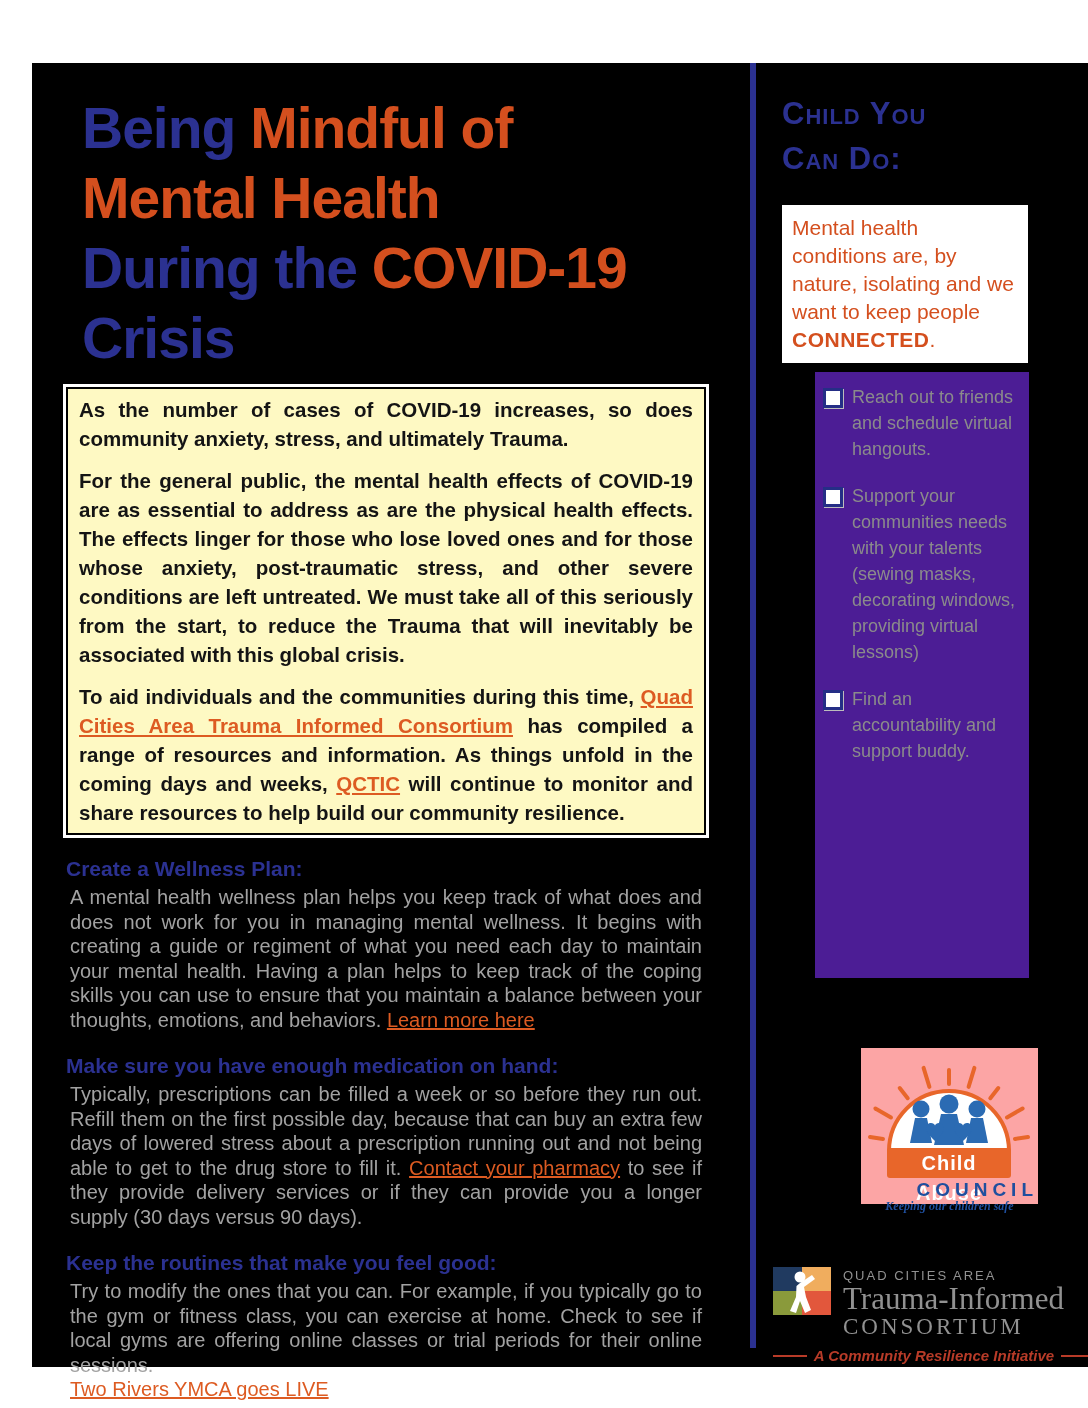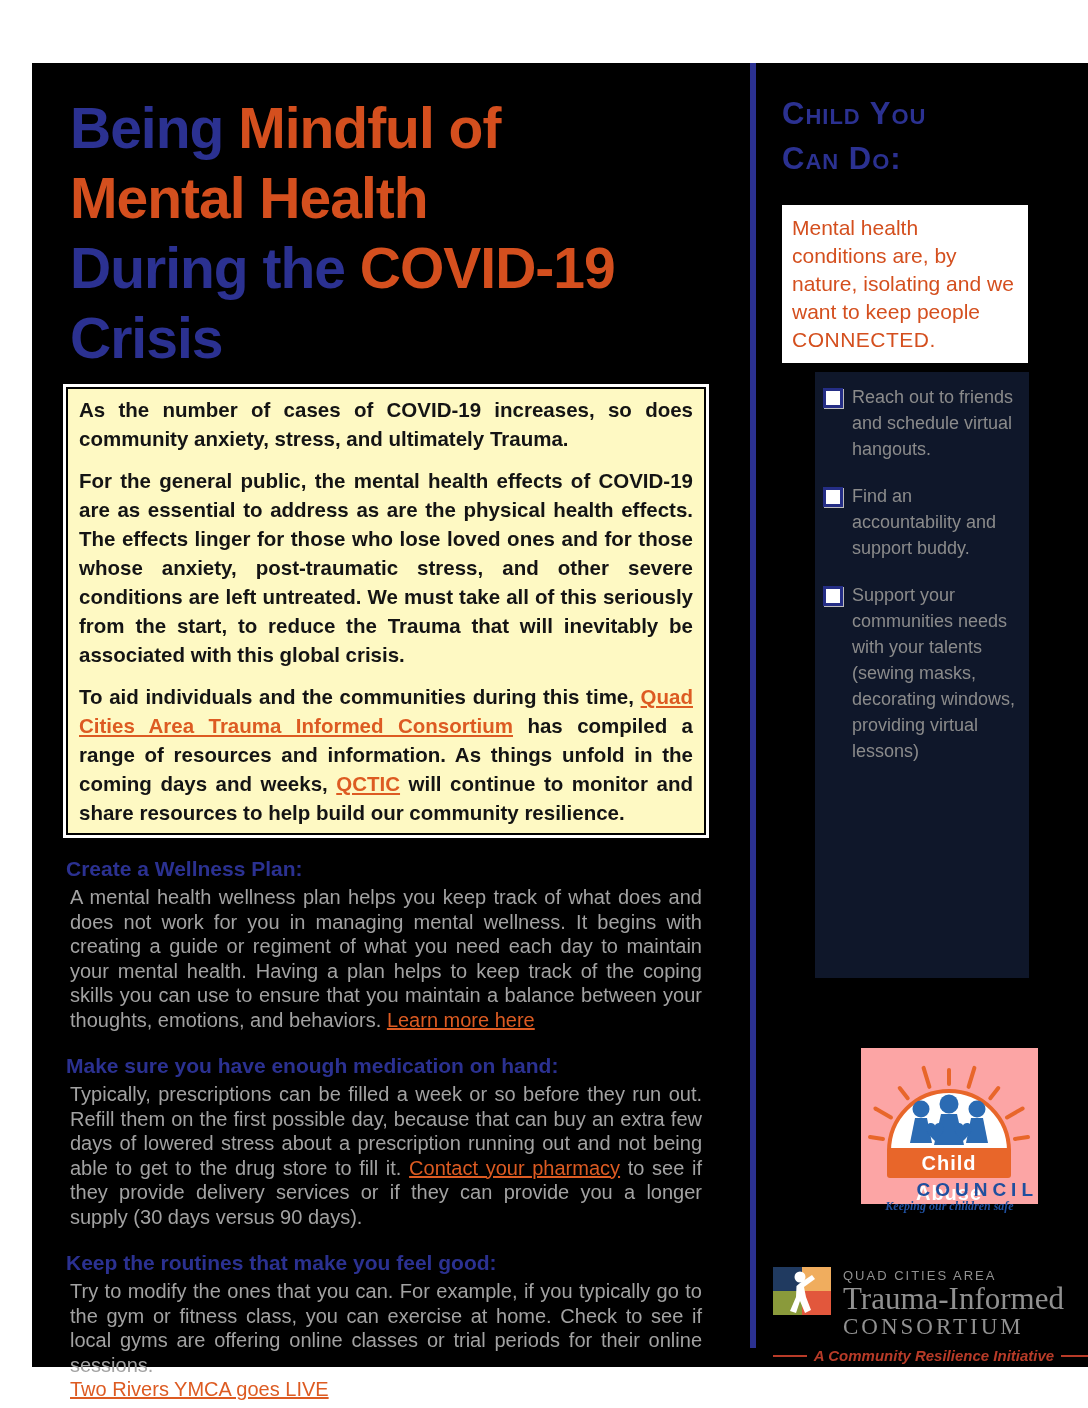--- a/index.html
+++ b/index.html
@@ -3,37 +3,37 @@
 <meta charset="utf-8">
 <style>
   html,body{margin:0;padding:0;}
   body{background:#ffffff;font-family:"Liberation Sans",sans-serif;}
   .stage{position:relative;width:1088px;height:1408px;background:#ffffff;overflow:hidden;}
   .page{position:absolute;left:32px;top:63px;width:1056px;height:1304px;background:var(--page-black);}
   .divider{position:absolute;left:718px;top:0;width:6px;height:1285px;background:var(--blue);}
 
   
   .main{position:absolute;left:34px;top:30px;width:644px;}
-  .title{margin:0 0 14px 4px;font-weight:bold;font-size:57px;line-height:70px;letter-spacing:-1px;}
+  .title{margin:0 0 14px 16px;font-weight:bold;font-size:57px;line-height:70px;letter-spacing:-1px;}
   .t-blue{color:var(--blue);}
   .t-orange{color:var(--orange);}
   .intro-box{box-sizing:border-box;width:640px;background:#fef9c3;border:2px solid #000;outline:3px solid #ffffff;padding:6px 11px;}
   .intro-box p{margin:0 0 13px 0;color:#141414;font-weight:bold;font-size:20.5px;line-height:29px;text-align:justify;}
   .intro-box p:last-child{margin-bottom:0;}
   a.lnk{color:var(--link-orange);text-decoration:underline;cursor:pointer;}
   .section{width:640px;}
   .section h3{margin:21px 0 2px 0;font-size:21px;line-height:25px;font-weight:bold;color:var(--blue);}
   .section .sbody{margin:4px;color:var(--body-gray);font-size:20px;line-height:24.5px;text-align:justify;}
   .section a.lnk{font-weight:normal;}
 
   
   .sb-heading{position:absolute;left:750px;top:28px;margin:0;color:var(--blue);font-weight:bold;font-size:31px;line-height:45px;font-variant:small-caps;letter-spacing:1px;}
   .connect-box{position:absolute;left:750px;top:142px;box-sizing:border-box;width:246px;min-height:155px;background:#ffffff;padding:9px 10px;color:var(--orange);font-size:21px;line-height:28px;}
-  .connect-box b{font-weight:400;letter-spacing:.5px;margin-top:34px;}
-  .checklist{position:absolute;left:783px;top:309px;box-sizing:border-box;width:214px;height:606px;background:#0f172a;padding:12px 6px 8px 7px;display:flex;flex-direction:column;gap:21px;}
+  .connect-box b{font-weight:700;letter-spacing:.5px;margin-top:34px;}
+  .checklist{position:absolute;left:783px;top:309px;box-sizing:border-box;width:214px;height:606px;background:#4c1d95;padding:12px 6px 8px 7px;display:flex;flex-direction:column;gap:21px;}
   .chk-item{display:flex;align-items:flex-start;}
   .cbx{flex:0 0 auto;width:14px;height:14px;border:3px solid #252e86;margin:4px 9px 0 1px;box-shadow:1px 1px 0 #bcbcbc;background:#fff;}
   .chk-text{color:var(--check-gray);font-size:18px;line-height:26px;}
 
   
   .cac{position:absolute;left:804px;top:985px;width:177px;height:156px;background:#fca5a5;margin-left:25px;}
   .cac svg{position:absolute;left:0;top:0;}
   .cac .sun-stroke{stroke:var(--cac-orange);stroke-width:4;fill:none;stroke-linecap:round;}
   .cac .sun-fill{fill:#ffffff;stroke:var(--cac-orange);stroke-width:4;}
   .cac .kid{fill:var(--cac-blue);}
@@ -94,25 +94,25 @@
 
     <div class="connect-box"><span>Mental health conditions are, by nature, isolating and we want to keep people </span><b>CONNECTED</b><span>.</span></div>
 
     <div class="checklist">
       <div class="chk-item">
           <span class="cbx"></span>
           <span class="chk-text">Reach out to friends and schedule virtual hangouts.</span>
         </div>
       <div class="chk-item">
           <span class="cbx"></span>
-          <span class="chk-text">Find an accountability and support buddy.</span>
+          <span class="chk-text">Support your communities needs with your talents (sewing masks, decorating windows, providing virtual lessons)</span>
         </div>
       <div class="chk-item">
           <span class="cbx"></span>
-          <span class="chk-text">Support your communities needs with your talents (sewing masks, decorating windows, providing virtual lessons)</span>
+          <span class="chk-text">Find an accountability and support buddy.</span>
         </div>
     </div>
 
     <div class="cac">
       <svg width="177" height="105" viewBox="0 0 177 105">
         <path class="sun-fill" d="M28,103 A60,60 0 0 1 148,103 Z"></path>
         <line class="sun-stroke" x1="22" y1="91" x2="9" y2="89"></line>
         <line class="sun-stroke" x1="30" y1="69.5" x2="14.4" y2="60.5"></line>
         <line class="sun-stroke" x1="46.7" y1="50.2" x2="38.7" y2="40"></line>
         <line class="sun-stroke" x1="68.4" y1="38.9" x2="62.6" y2="19.8"></line>

